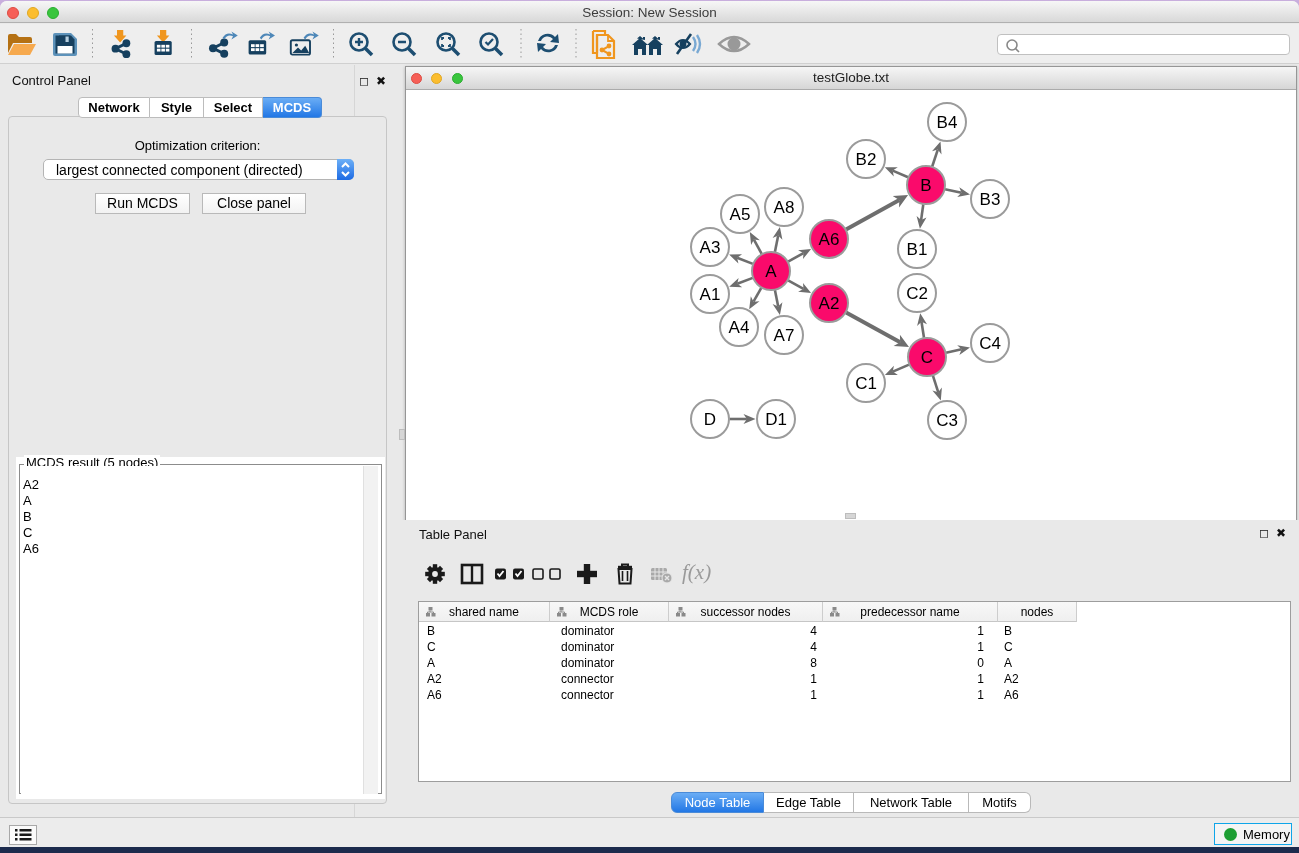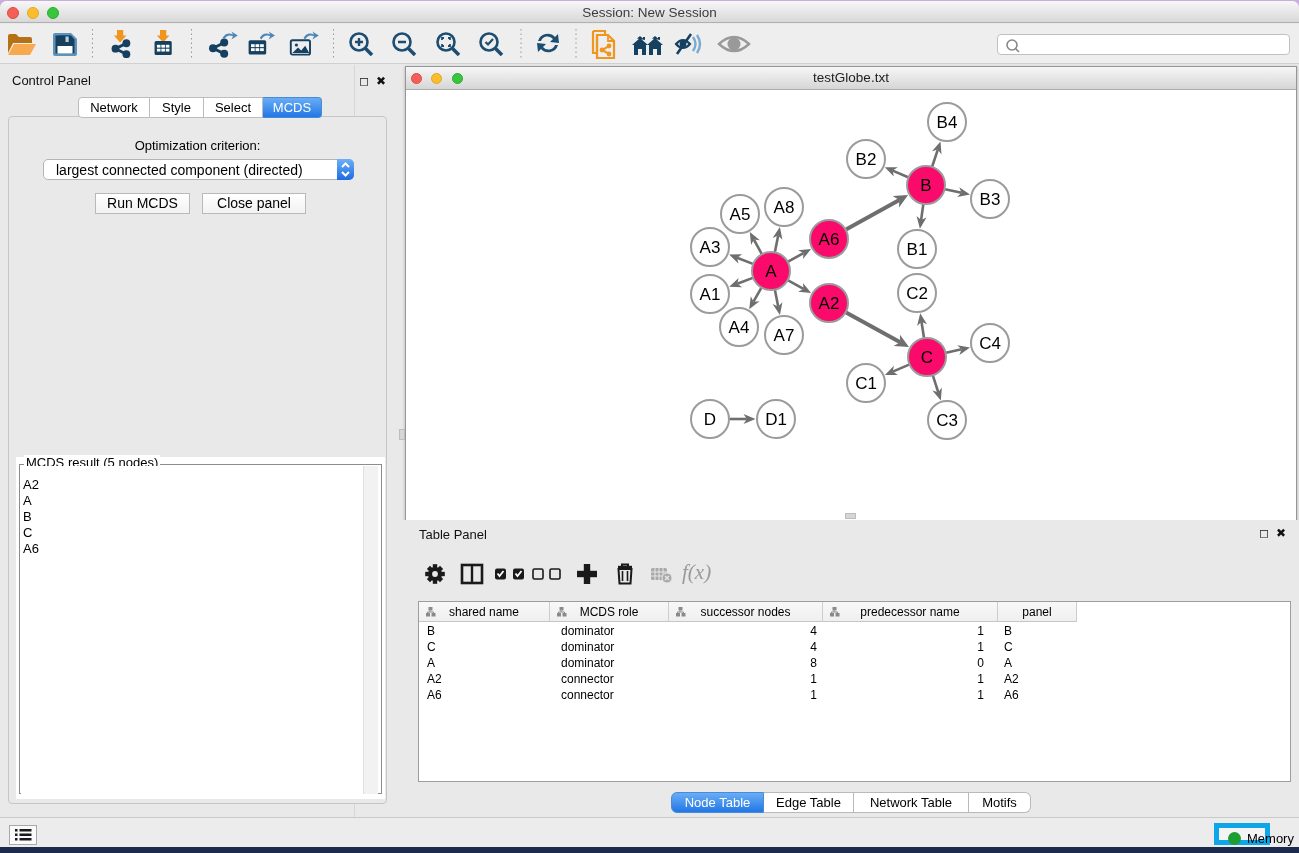--- a/index.html
+++ b/index.html
@@ -16,21 +16,21 @@
 #titlebar .t2 { left:27px; background:#fbbd2e; border:1px solid #e0a722; }
 #titlebar .t3 { left:47px; background:#39c53d; border:1px solid #2aad30; }
 #titlebar .title { position:absolute; top:4px; left:0; width:100%; text-align:center; font-size:13.5px; color:#3c3c3c; }
 
 #toolbar { position:absolute; left:0; top:23px; width:1299px; height:40px; background:#eeeeee; border-bottom:1px solid #d0d0d0; }
 #searchbox { position:absolute; left:997px; top:10px; width:293px; height:21px; background:#fff; border:1px solid #c0c0c0; border-radius:4px; }
 
 #cpanel { position:absolute; left:0; top:64px; width:355px; height:752px; background:#e9e9e9; border-right:1px solid #d6d6d6; }
 #cpanel .hdr { position:absolute; left:12px; top:8px; font-size:13px; color:#111; }
 .wbtn { position:absolute; top:9px; font-size:12px; color:#111; }
-#cptabs { position:absolute; left:78px; top:32px; height:21px; font-size:13px; z-index:3; }
+#cptabs { position:absolute; left:78px; top:32px; height:21px; font-size:13px; z-index:3;font-weight:bold; }
 .cptab { float:left; height:21px; line-height:20px; text-align:center; background:#fff; border:1px solid #bcbcbc; border-left:none; color:#000; }
 .cptab.first { border-left:1px solid #bcbcbc; border-radius:4px 0 0 4px; }
 .cptab.sel { background:linear-gradient(#6aadf5,#2277e5); color:#fff; border-color:#4a8bd8; border-radius:0 4px 4px 0; }
 #cpbody { position:absolute; left:8px; top:51px; width:379px; height:688px; background:#e9e9e9; border:1px solid #c6c6c6; border-radius:4px; }
 #optlabel { position:absolute; left:0; top:21px; width:100%; text-align:center; font-size:13px; color:#000; }
 #dropdown { position:absolute; left:34px; top:42px; width:311px; height:21px; background:#fff; border:1px solid #b4b4b4; border-radius:5px; font-size:14px; line-height:20px; padding-left:12px; color:#000; }
 #dropdown .spin { position:absolute; right:-1px; top:-1px; width:17px; height:21px; background:linear-gradient(#6db0f7,#1d6be4); border-radius:0 5px 5px 0; }
 .btn { position:absolute; height:21px; background:linear-gradient(#ffffff,#f2f2f2); border:1px solid #b9b9b9; border-radius:0; font-size:14px; text-align:center; line-height:19px; color:#000; }
 
 #mcdsbox { position:absolute; left:7px; top:340px; width:369px; height:342px; background:#fff; }
@@ -57,21 +57,21 @@
 .trow { position:absolute; left:0; width:871px; height:16px; font-size:12px; line-height:16px; color:#000; }
 .trow span { position:absolute; }
 
 #btabs { position:absolute; left:279px; top:272px; height:21px; font-size:13px; }
 .btab { float:left; height:21px; line-height:20px; text-align:center; background:#fff; border:1px solid #b9b9b9; border-left:none; color:#000; }
 .btab.sel { background:linear-gradient(#6aadf5,#2277e5); color:#fff; border-color:#4a8bd8; border-radius:6px 0 0 6px; border-left:1px solid #4a8bd8; }
 .btab.last { border-radius:0 6px 6px 0; }
 
 #statusbar { position:absolute; left:0; top:816px; width:1299px; height:32px; background:#ececec; border-top:1px solid #c9c9c9; }
 #listbtn { position:absolute; left:9px; top:7px; width:28px; height:20px; background:#fafafa; border:1px solid #a8a8a8; }
-#membtn { position:absolute; left:1214px; top:5px; width:56px; height:22px; background:#f4f4f4; border:5px solid #0ea5e9; }
+#membtn { position:absolute; left:1214px; top:5px; width:78px; height:22px; background:#f4f4f4; border:1px solid #0ea5e9; }
 #membtn .dot { position:absolute; left:9px; top:4px; width:13px; height:13px; border-radius:50%; background:#1d9e33; }
 #membtn .txt { position:absolute; left:28px; top:3px; font-size:13px; color:#000; }
 </style>
 </head>
 <body>
 <div id="desktop-top"></div>
 <div id="desktop-bottom"></div>
 <div id="appwin">
   <div id="titlebar">
     <div class="tl t1"></div>
@@ -425,21 +425,21 @@
         </g>
       </svg>
       <div style="position:absolute;left:264px;top:7px;font-family:'Liberation Serif',serif;font-style:italic;font-size:21px;color:#9a9a9a;">f(x)</div>
     </div>
     <div id="tblwrap">
       <div id="thead">
         <div class="thcell" style="left:0;width:131px;">shared name</div>
         <div class="thcell" style="left:131px;width:119px;">MCDS role</div>
         <div class="thcell" style="left:250px;width:154px;">successor nodes</div>
         <div class="thcell" style="left:404px;width:175px;">predecessor name</div>
-        <div class="thcell" style="left:579px;width:79px;">panel</div>
+        <div class="thcell" style="left:579px;width:79px;">nodes</div>
         <svg width="660" height="20" viewBox="0 0 660 20" style="position:absolute;left:0;top:0;">
           <g fill="#8a8a8a">
             <g transform="translate(7,5)">
                 <rect x="2.5" y="0" width="4" height="3.5"></rect>
                 <rect x="0" y="6" width="4" height="3.5"></rect>
                 <rect x="5.5" y="6" width="4" height="3.5"></rect>
                 <path d="M4,3.5 L4,5 M1.5,6 L1.5,5 L7.5,5 L7.5,6" stroke="#8a8a8a" stroke-width="1" fill="none"></path>
               </g>
             <g transform="translate(138,5)">
                 <rect x="2.5" y="0" width="4" height="3.5"></rect>

